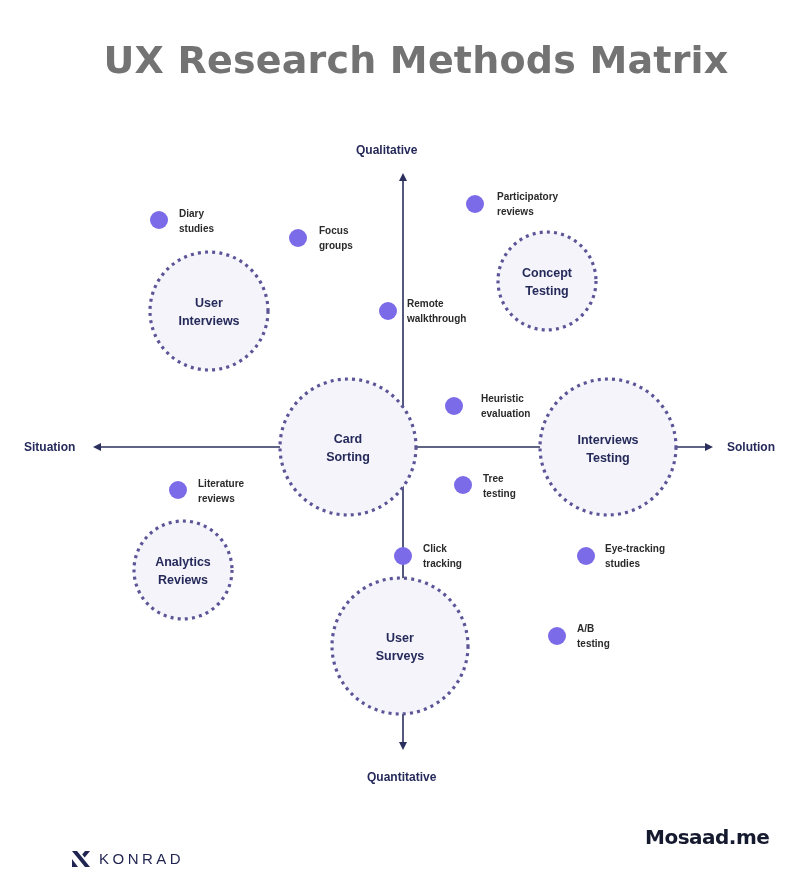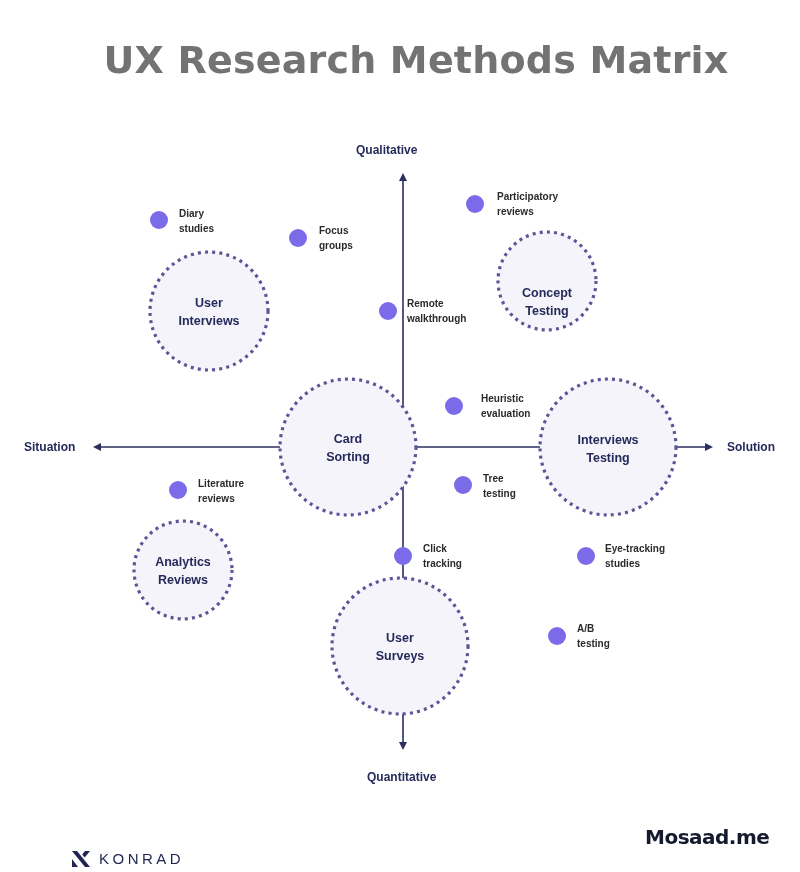--- a/index.html
+++ b/index.html
@@ -55,21 +55,21 @@
 
 <div class="axis-label" style="left:356px; top:143px;">Qualitative</div>
 <div class="axis-label" style="left:367px; top:770px;">Quantitative</div>
 <div class="axis-label" style="left:24px; top:440px;">Situation</div>
 <div class="axis-label" style="left:727px; top:440px;">Solution</div>
 
 <div class="big-label" style="left:149px; top:294px;">
   <div>User</div>
   <div>Interviews</div>
 </div>
-<div class="big-label" style="left:487px; top:264px;margin-top:20px;">
+<div class="big-label" style="left:487px; top:264px;">
   <div>Concept</div>
   <div>Testing</div>
 </div>
 <div class="big-label" style="left:288px; top:430px;">
   <div>Card</div>
   <div>Sorting</div>
 </div>
 <div class="big-label" style="left:548px; top:431px;">
   <div>Interviews</div>
   <div>Testing</div>

